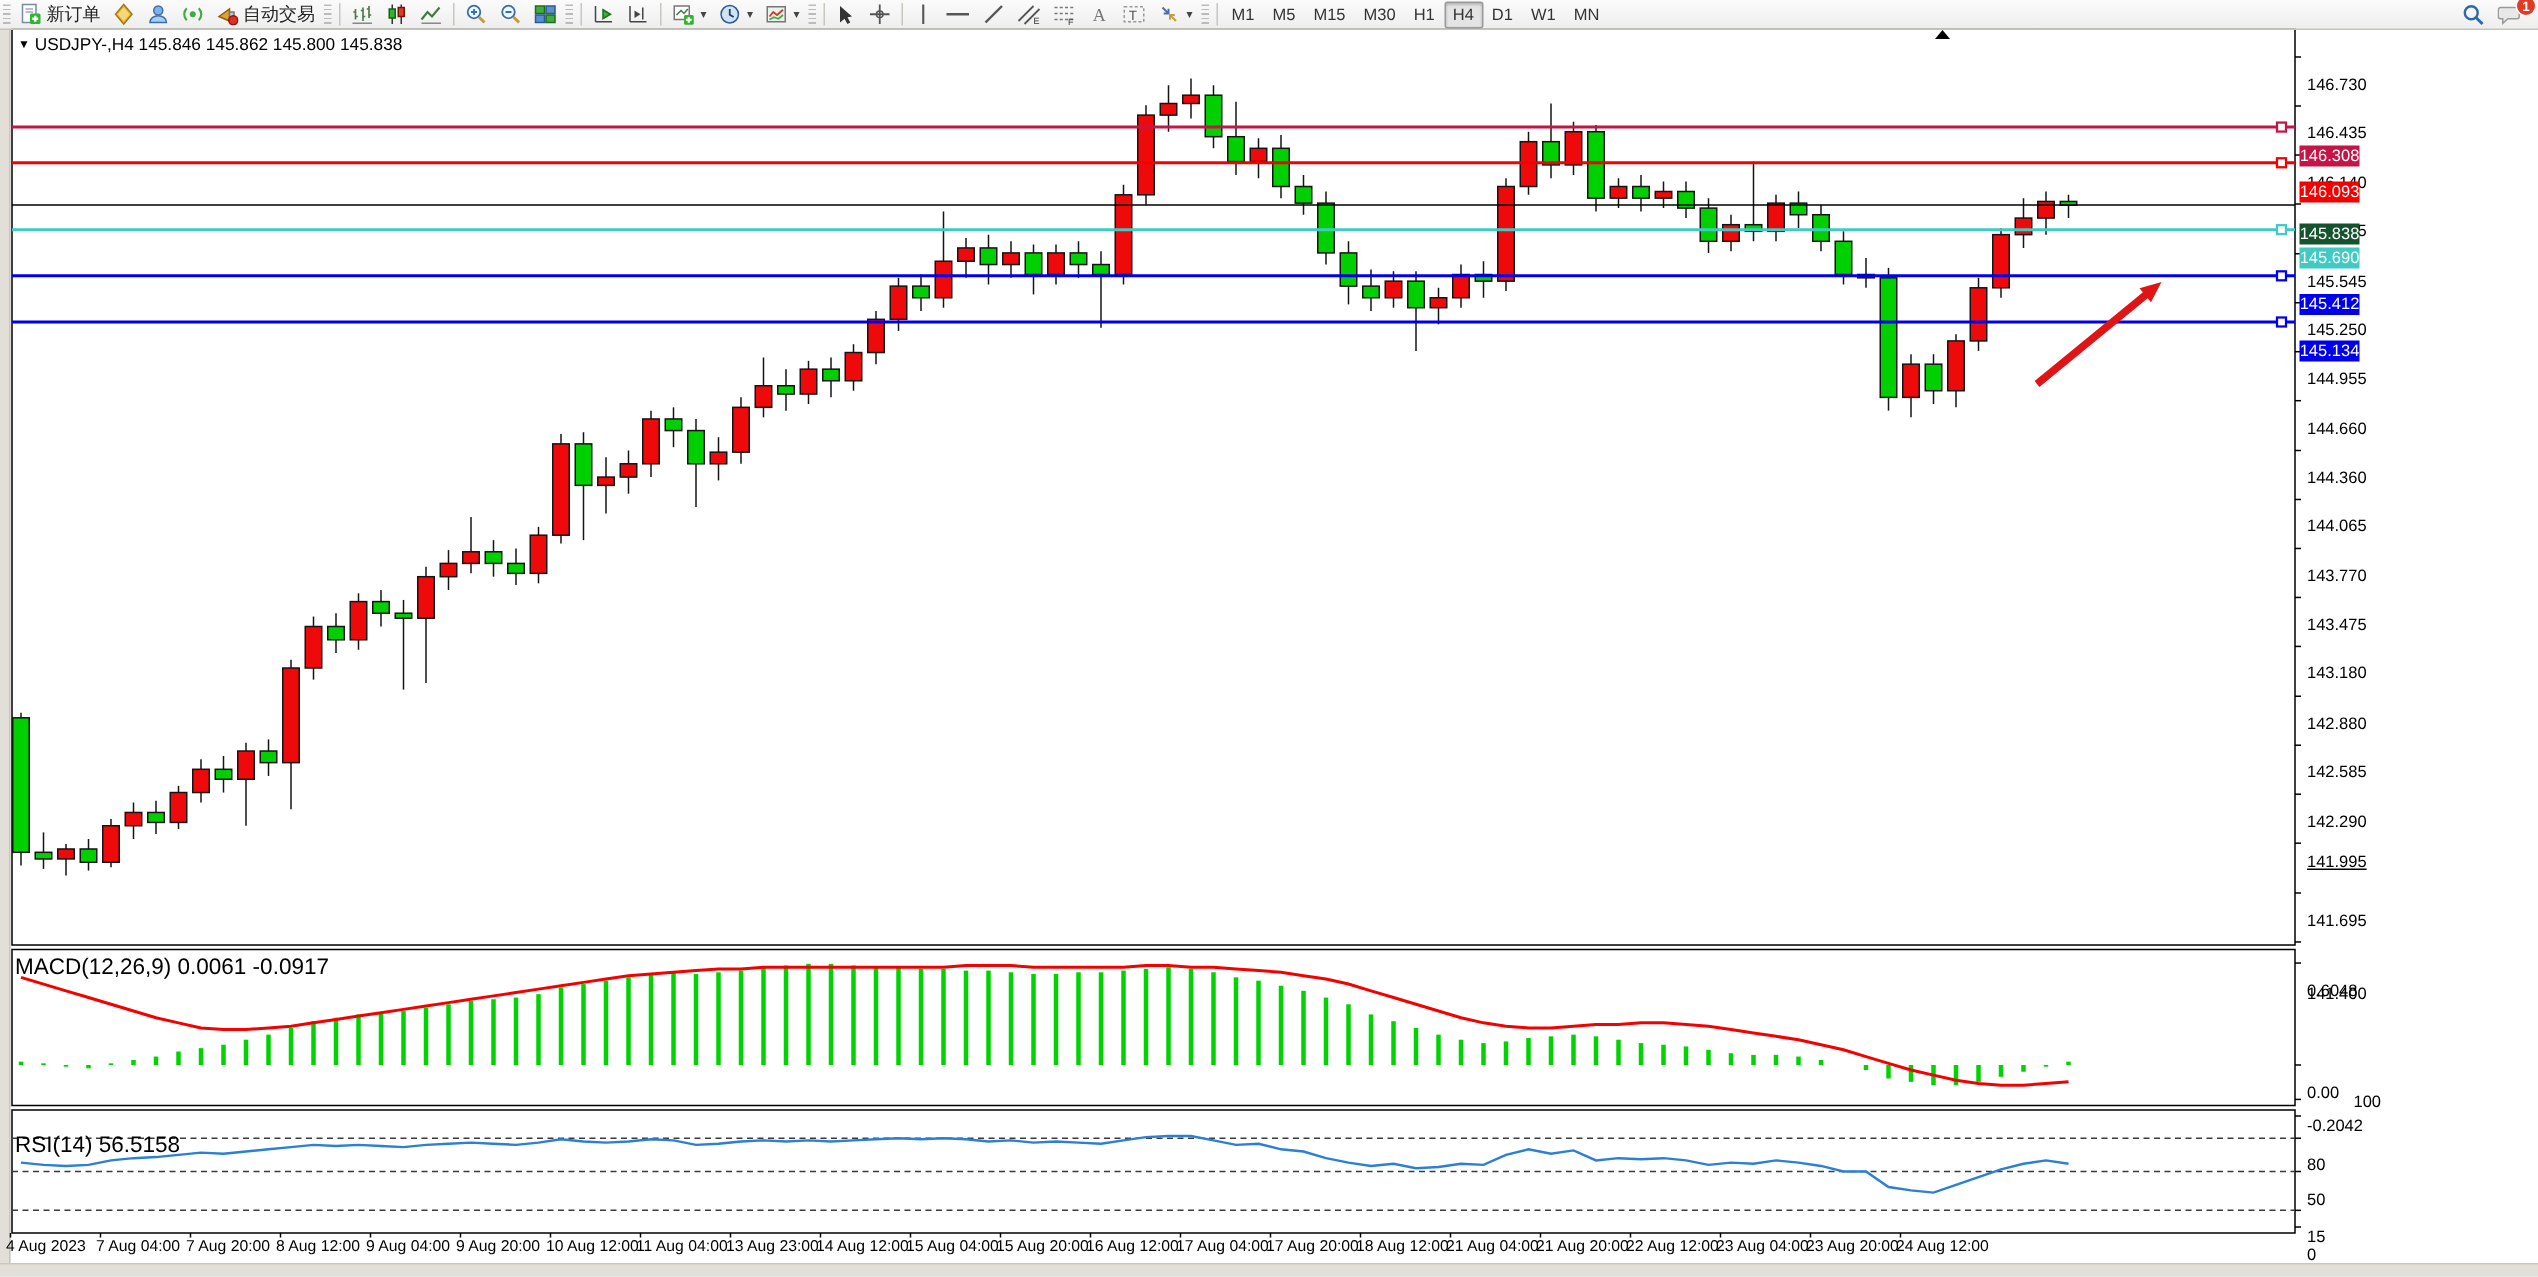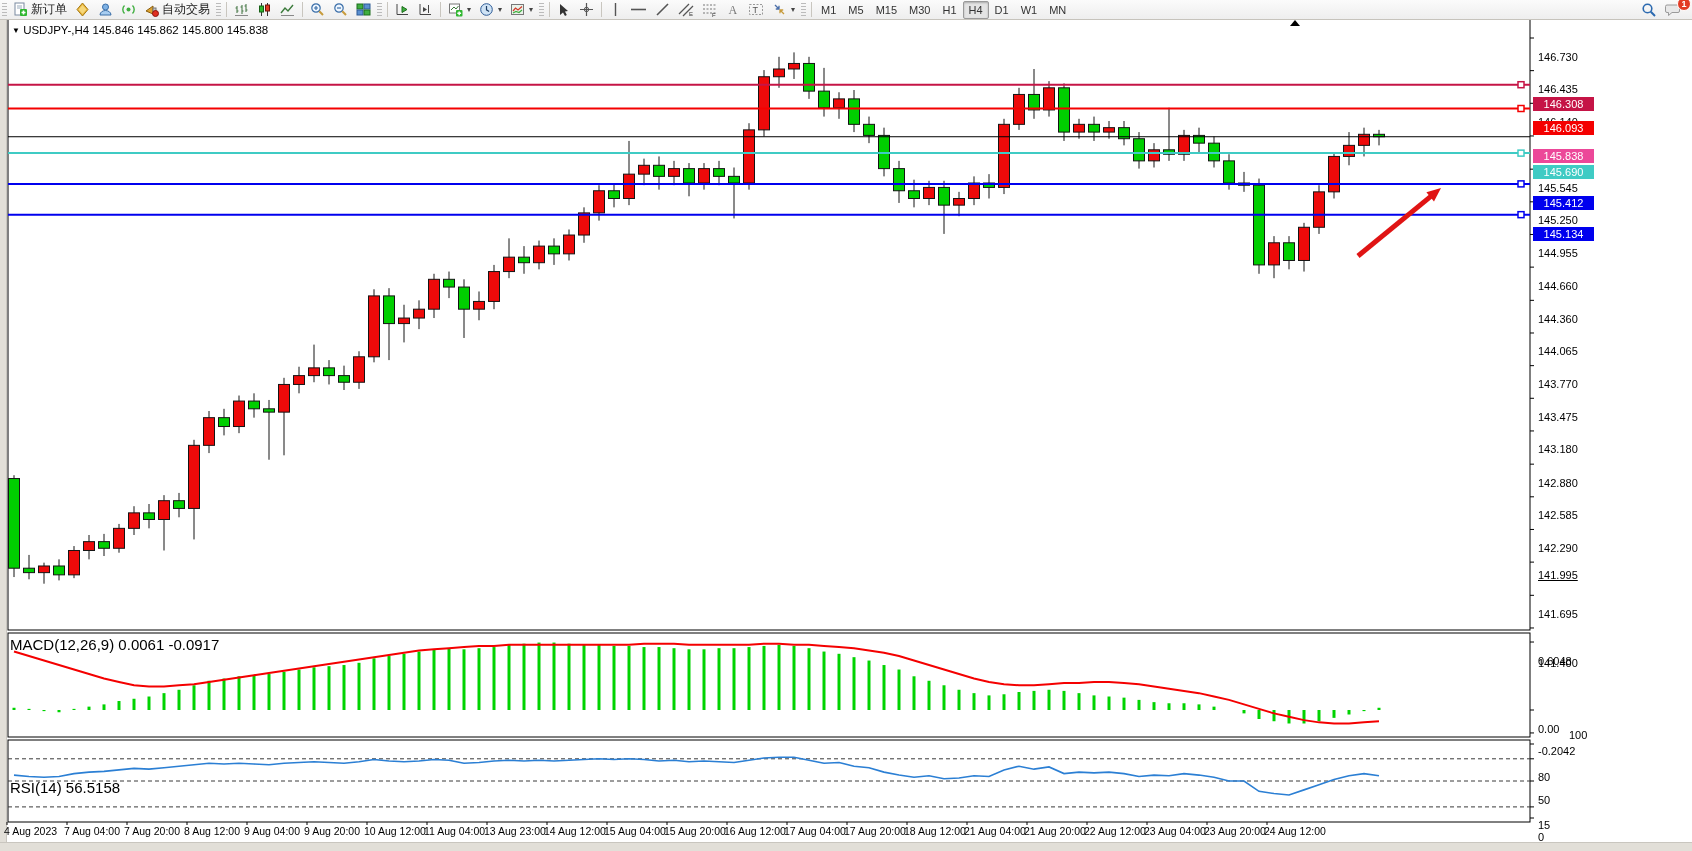--- a/index.html
+++ b/index.html
@@ -20,21 +20,21 @@
     border-radius:50%;width:12px;height:12px;line-height:12px;text-align:center;border:1px solid #fff;}
   
   .surface{position:absolute;left:0;top:19px;width:1692px;height:832px;background:#fff;}
   .leftedge{position:absolute;left:0;top:0;width:6px;height:823px;background:#e2dfd8;border-right:1px solid #c9c6bf;}
   .bottomedge{position:absolute;left:0;top:823px;width:1692px;height:9px;background:#e2dfd8;border-top:1px solid #c9c6bf;}
   svg.plot{position:absolute;left:0;top:0;z-index:2;}
   .ovl{position:absolute;z-index:5;white-space:nowrap;}
   .title{left:12px;top:5px;font-size:11.5px;color:#000;text-align:center;}
   .indlabel{font-size:15px;color:#000;}
   .ytick{position:absolute;left:1538px;font-size:11px;color:#000;z-index:4;}
-  .pbadge{position:absolute;left:1533px;width:61px;height:14px;z-index:6;color:#fff;font-size:11px;
+  .pbadge{position:absolute;left:1533px;width:40px;height:14px;z-index:6;color:#fff;font-size:11px;
     text-align:center;line-height:14px;}
   .xlab{position:absolute;top:806px;font-size:10.5px;color:#000;z-index:4;}
   .mtick{position:absolute;left:1538px;font-size:11px;color:#000;z-index:4;}
 </style>
 </head>
 <body>
 
 <div id="app">
 
   <div class="toolbar">
@@ -623,21 +623,21 @@
     <div class="leftedge"></div>
     <div class="bottomedge"></div>
 
     <div class="ovl title">
       <span style="font-size:8px;vertical-align:1px;">▼</span>
       <span>USDJPY-,H4</span>
       <span>145.846 145.862 145.800 145.838</span>
     </div>
 
     <div class="ovl indlabel" style="left:10px;top:617px;">MACD(12,26,9) 0.0061 -0.0917</div>
-    <div class="ovl indlabel" style="left:10px;top:760px;text-align:right;">RSI(14) 56.5158</div>
+    <div class="ovl indlabel" style="left:10px;top:736px;text-align:right;">RSI(14) 56.5158</div>
 
     <div id="yticks">
         <div class="ytick" style="top: 31.5px;">146.730</div>
         <div class="ytick" style="top: 64.1535px;">146.435</div>
         <div class="ytick" style="top: 96.8071px;">146.140</div>
         <div class="ytick" style="top: 129.461px;">145.845</div>
         <div class="ytick" style="top: 162.668px;">145.545</div>
         <div class="ytick" style="top: 195.321px;">145.250</div>
         <div class="ytick" style="top: 227.975px;">144.955</div>
         <div class="ytick" style="top: 260.628px;">144.660</div>
@@ -664,21 +664,21 @@
         <div class="mtick" style="top: 774.5px;">50</div>
         <div class="mtick" style="top: 800.4px;">15</div>
         <div class="mtick" style="top: 811.5px;">0</div>
       </div>
     <div id="badges">
         <div class="pbadge" style="top: 77.7112px; background: rgb(197, 20, 70);">146.308</div>
         <div class="pbadge" style="top: 101.51px; background: rgb(244, 0, 0);">146.093</div>
         <div class="pbadge" style="top: 146.118px; background: rgb(63, 203, 196);">145.690</div>
         <div class="pbadge" style="top: 176.889px; background: rgb(0, 0, 238);">145.412</div>
         <div class="pbadge" style="top: 207.661px; background: rgb(0, 0, 238);">145.134</div>
-        <div class="pbadge" style="top: 129.735px; background: #ec4899;">145.838</div>
+        <div class="pbadge" style="top: 129.735px; background: #14532d;">145.838</div>
       </div>
     <div id="xlabels">
         <div class="xlab" style="left: 4px;">4 Aug 2023</div>
         <div class="xlab" style="left: 64px;">7 Aug 04:00</div>
         <div class="xlab" style="left: 124px;">7 Aug 20:00</div>
         <div class="xlab" style="left: 184px;">8 Aug 12:00</div>
         <div class="xlab" style="left: 244px;">9 Aug 04:00</div>
         <div class="xlab" style="left: 304px;">9 Aug 20:00</div>
         <div class="xlab" style="left: 364px;">10 Aug 12:00</div>
         <div class="xlab" style="left: 424px;">11 Aug 04:00</div>

